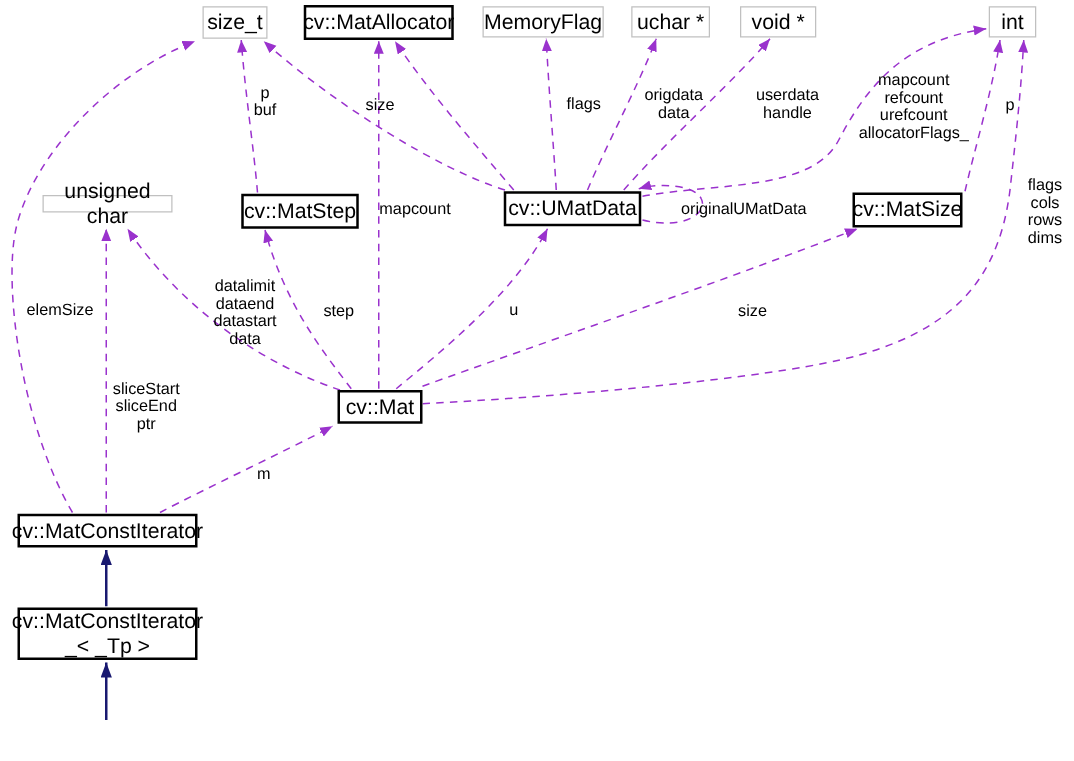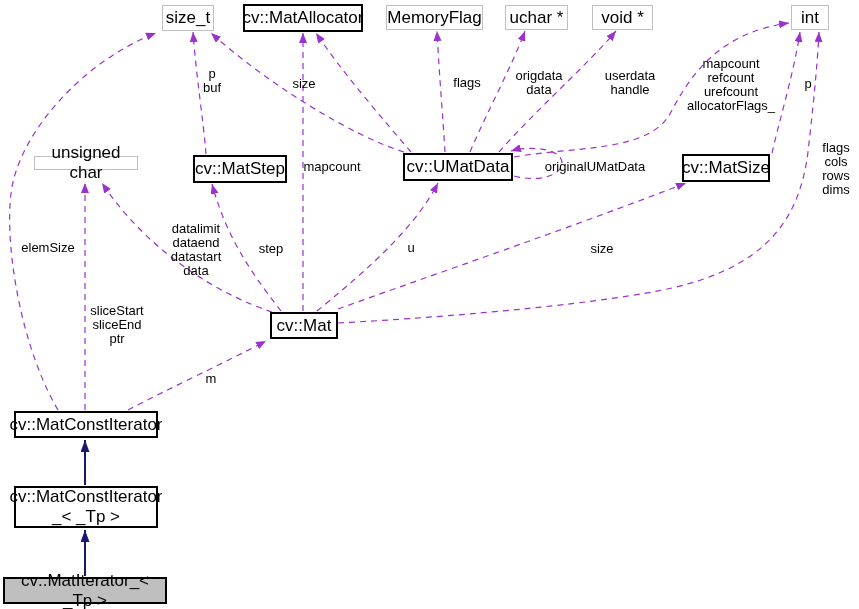--- a/index.html
+++ b/index.html
@@ -112,21 +112,20 @@
   <div class="node" id="n-void-ptr">void *</div>
   <div class="node" id="n-int">int</div>
   <div class="node" id="n-unsigned-char">unsigned char</div>
   <div class="node linked" id="n-mat-step">cv::MatStep</div>
   <div class="node linked" id="n-umat-data">cv::UMatData</div>
   <div class="node linked" id="n-mat-size">cv::MatSize</div>
   <div class="node linked" id="n-mat">cv::Mat</div>
   <div class="node linked" id="n-mat-const-iterator">cv::MatConstIterator</div>
   <div class="node linked" id="n-mat-const-iterator-tp">cv::MatConstIterator
 _&lt; _Tp &gt;</div>
-  <div class="node main" id="n-mat-iterator-tp">cv::MatIterator_&lt; _Tp &gt;</div>
 
   <div class="elabel" id="l-p-buf">p
 buf</div>
   <div class="elabel" id="l-size-umat">size</div>
   <div class="elabel" id="l-flags-umat">flags</div>
   <div class="elabel" id="l-origdata">origdata
 data</div>
   <div class="elabel" id="l-userdata">userdata
 handle</div>
   <div class="elabel" id="l-mapcount">mapcount

